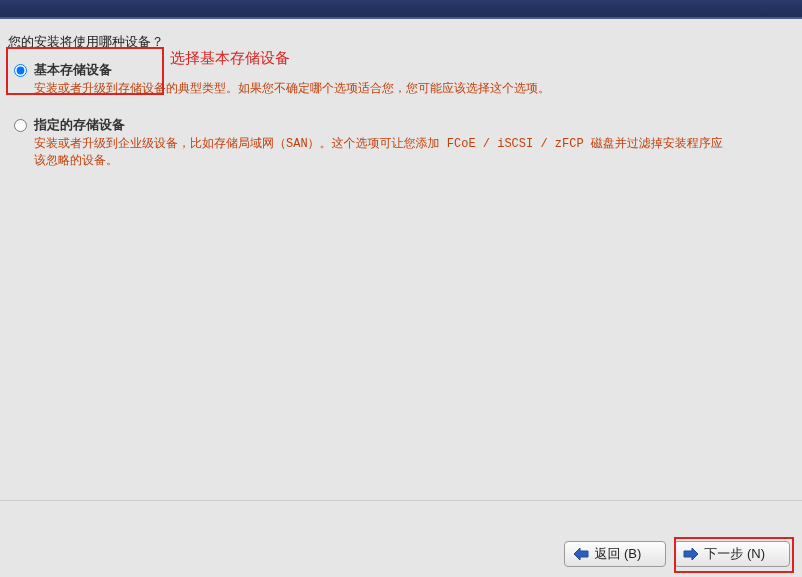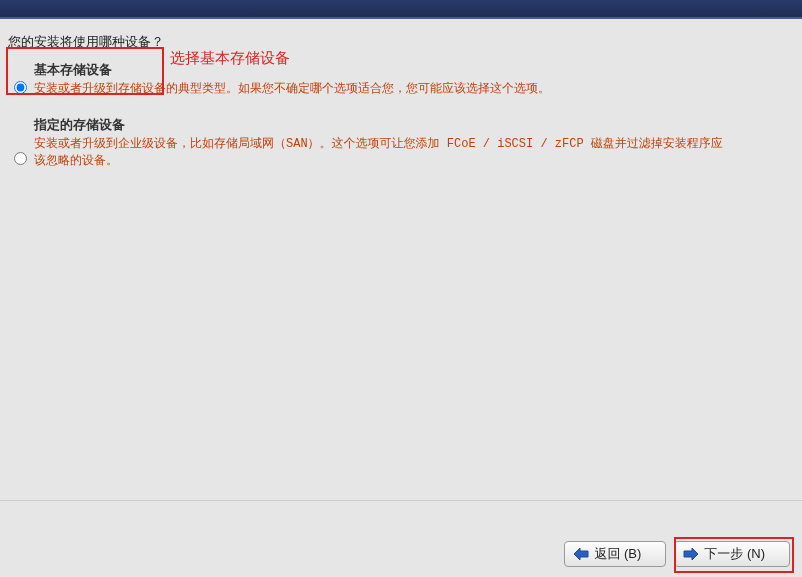--- a/index.html
+++ b/index.html
@@ -31,21 +31,21 @@
       font-size: 13px;
       color: #222;
       margin-bottom: 10px;
     }
     .option-group {
       margin-left: 6px;
       margin-bottom: 18px;
     }
     .option-row {
       display: flex;
-      align-items: flex-end;
+      align-items: flex-start;
     }
     .radio-col {
       width: 20px;
       padding-top: 2px;
     }
     input[type="radio"] {
       width: 13px;
       height: 13px;
     }
     .option-text {

